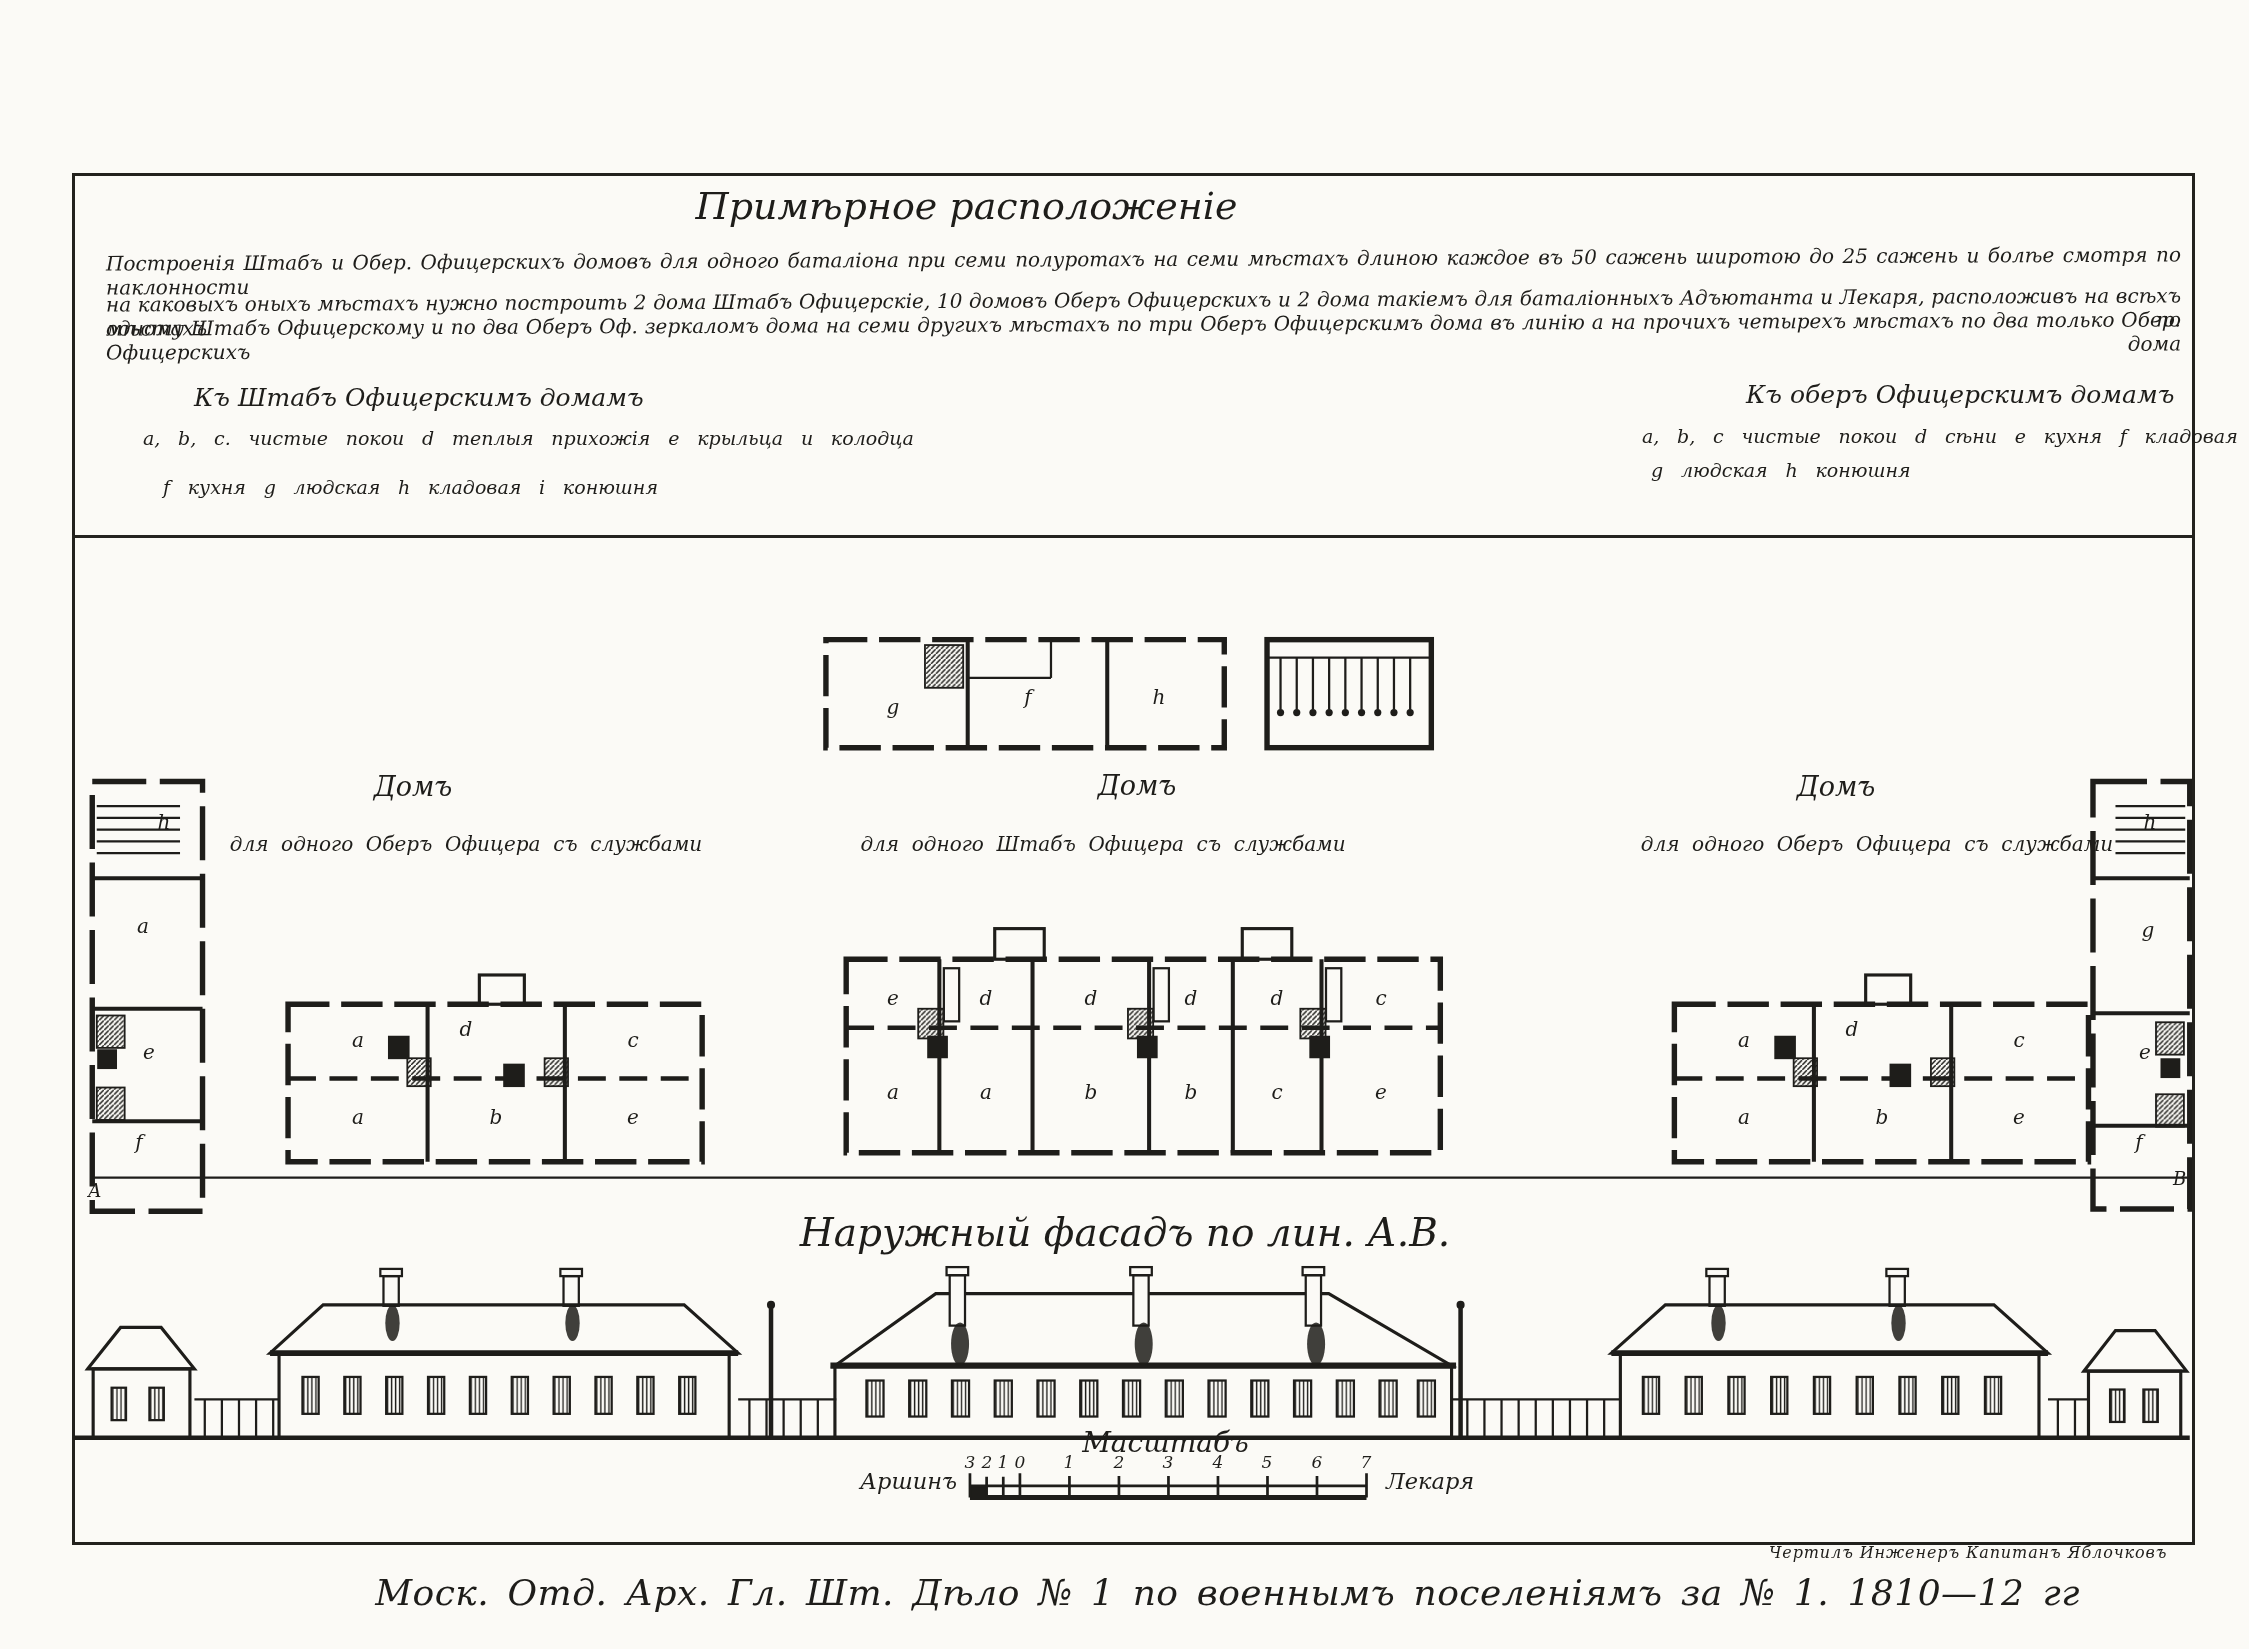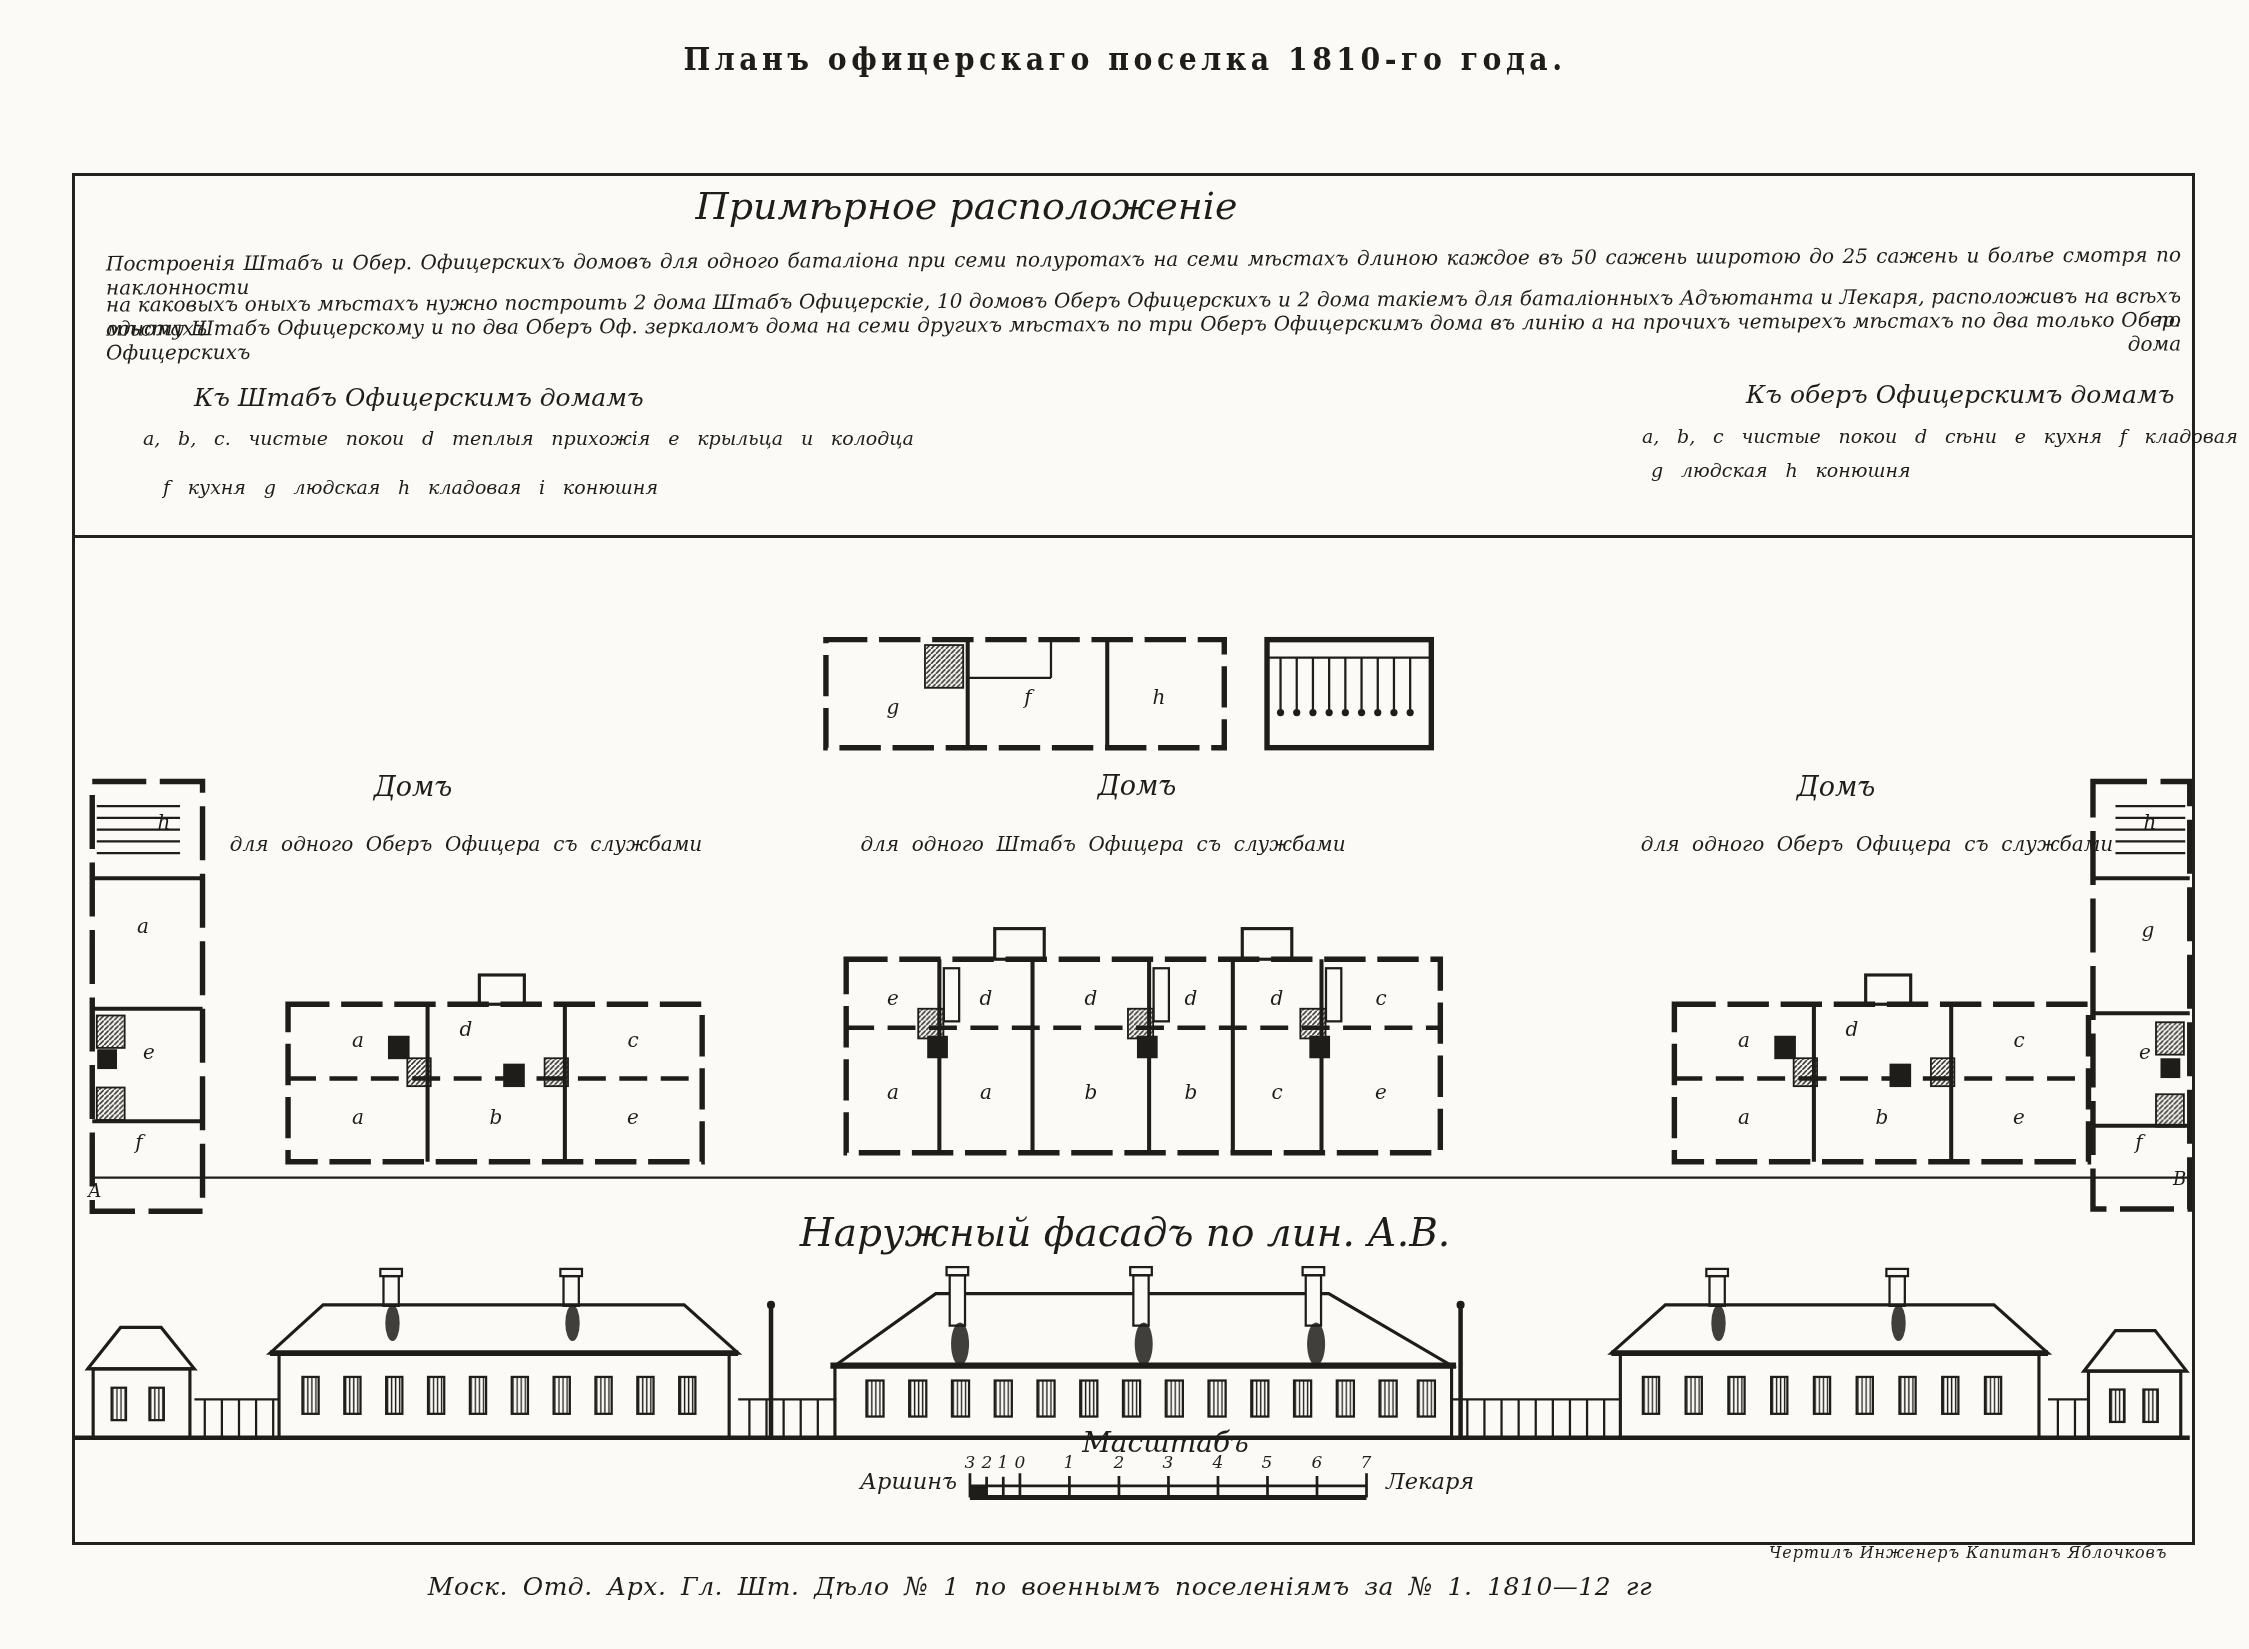--- a/index.html
+++ b/index.html
@@ -18,37 +18,36 @@
   .dom{font-size:27px;}
   .dom-cap{font-size:20px;word-spacing:6.3px;white-space:nowrap;transform:translateX(-50%);}
   .ctr{transform:translateX(-50%);}
   .rl{font-size:20px;font-style:italic;transform:translateX(-50%);}
   .fac-cap{top:1210px;left:0;width:2250px;text-align:center;font-size:39px;}
   .sc-title{top:1426px;left:990px;width:351px;text-align:center;font-size:28px;}
   .sc-unit{font-size:22.5px;}
   .sc-tick{font-size:17px;font-style:italic;transform:translateX(-50%);}
   .mark{font-size:18px;font-style:italic;}
   .sig{top:1543px;left:1769px;font-size:16px;font-style:italic;letter-spacing:0.9px;}
-  .arch{top:1572px;left:0;width:2080px;text-align:center;font-size:25px;font-style:italic;word-spacing:6.3px;letter-spacing:0.5px;}
+  .arch{top:1572px;left:0;width:2080px;text-align:right;font-size:36px;font-style:italic;word-spacing:6.3px;letter-spacing:0.5px;}
   svg{position:absolute;left:72px;top:536px;}
   .w12{fill:none;stroke:#1e1d1a;stroke-width:12;}
   .w9{fill:none;stroke:#1e1d1a;stroke-width:9;}
   .w7{fill:none;stroke:#1e1d1a;stroke-width:7;}
   .w5{fill:none;stroke:#1e1d1a;stroke-width:5;}
   .dash{stroke-dasharray:92 26;}
   .dash2{stroke-dasharray:120 30;}
   .dashmid{stroke-dasharray:62 30;stroke-width:10;}
   .ink{fill:#1e1d1a;stroke:none;}
 </style>
 </head>
 <body>
 
 <div class="page">
 
-  <div class="abs title">Планъ офицерскаго поселка 1810-го года.</div>
 
   <div class="abs frame"></div>
   <div class="abs divider"></div>
 
   <div class="abs hw expl-head">Примѣрное расположеніе</div>
   <div class="abs hw pline" style="top:247px;">Построенія Штабъ и Обер. Офицерскихъ домовъ для одного баталіона при семи полуротахъ на семи мѣстахъ длиною каждое въ 50 сажень широтою до 25 сажень и болѣе смотря по наклонности</div>
   <div class="abs hw pline" style="top:288px;">на каковыхъ оныхъ мѣстахъ нужно построить 2 дома Штабъ Офицерскіе, 10 домовъ Оберъ Офицерскихъ и 2 дома такіемъ для баталіонныхъ Адъютанта и Лекаря, расположивъ на всѣхъ мѣстахъ по</div>
   <div class="abs hw pline" style="top:312px;">одному Штабъ Офицерскому и по два Оберъ Оф. зеркаломъ дома на семи другихъ мѣстахъ по три Оберъ Офицерскимъ дома въ линію а на прочихъ четырехъ мѣстахъ по два только Обер. Офицерскихъ дома</div>
 
   <div class="abs hw lg-head" style="top:383px;left:194px;">Къ Штабъ Офицерскимъ домамъ</div>

